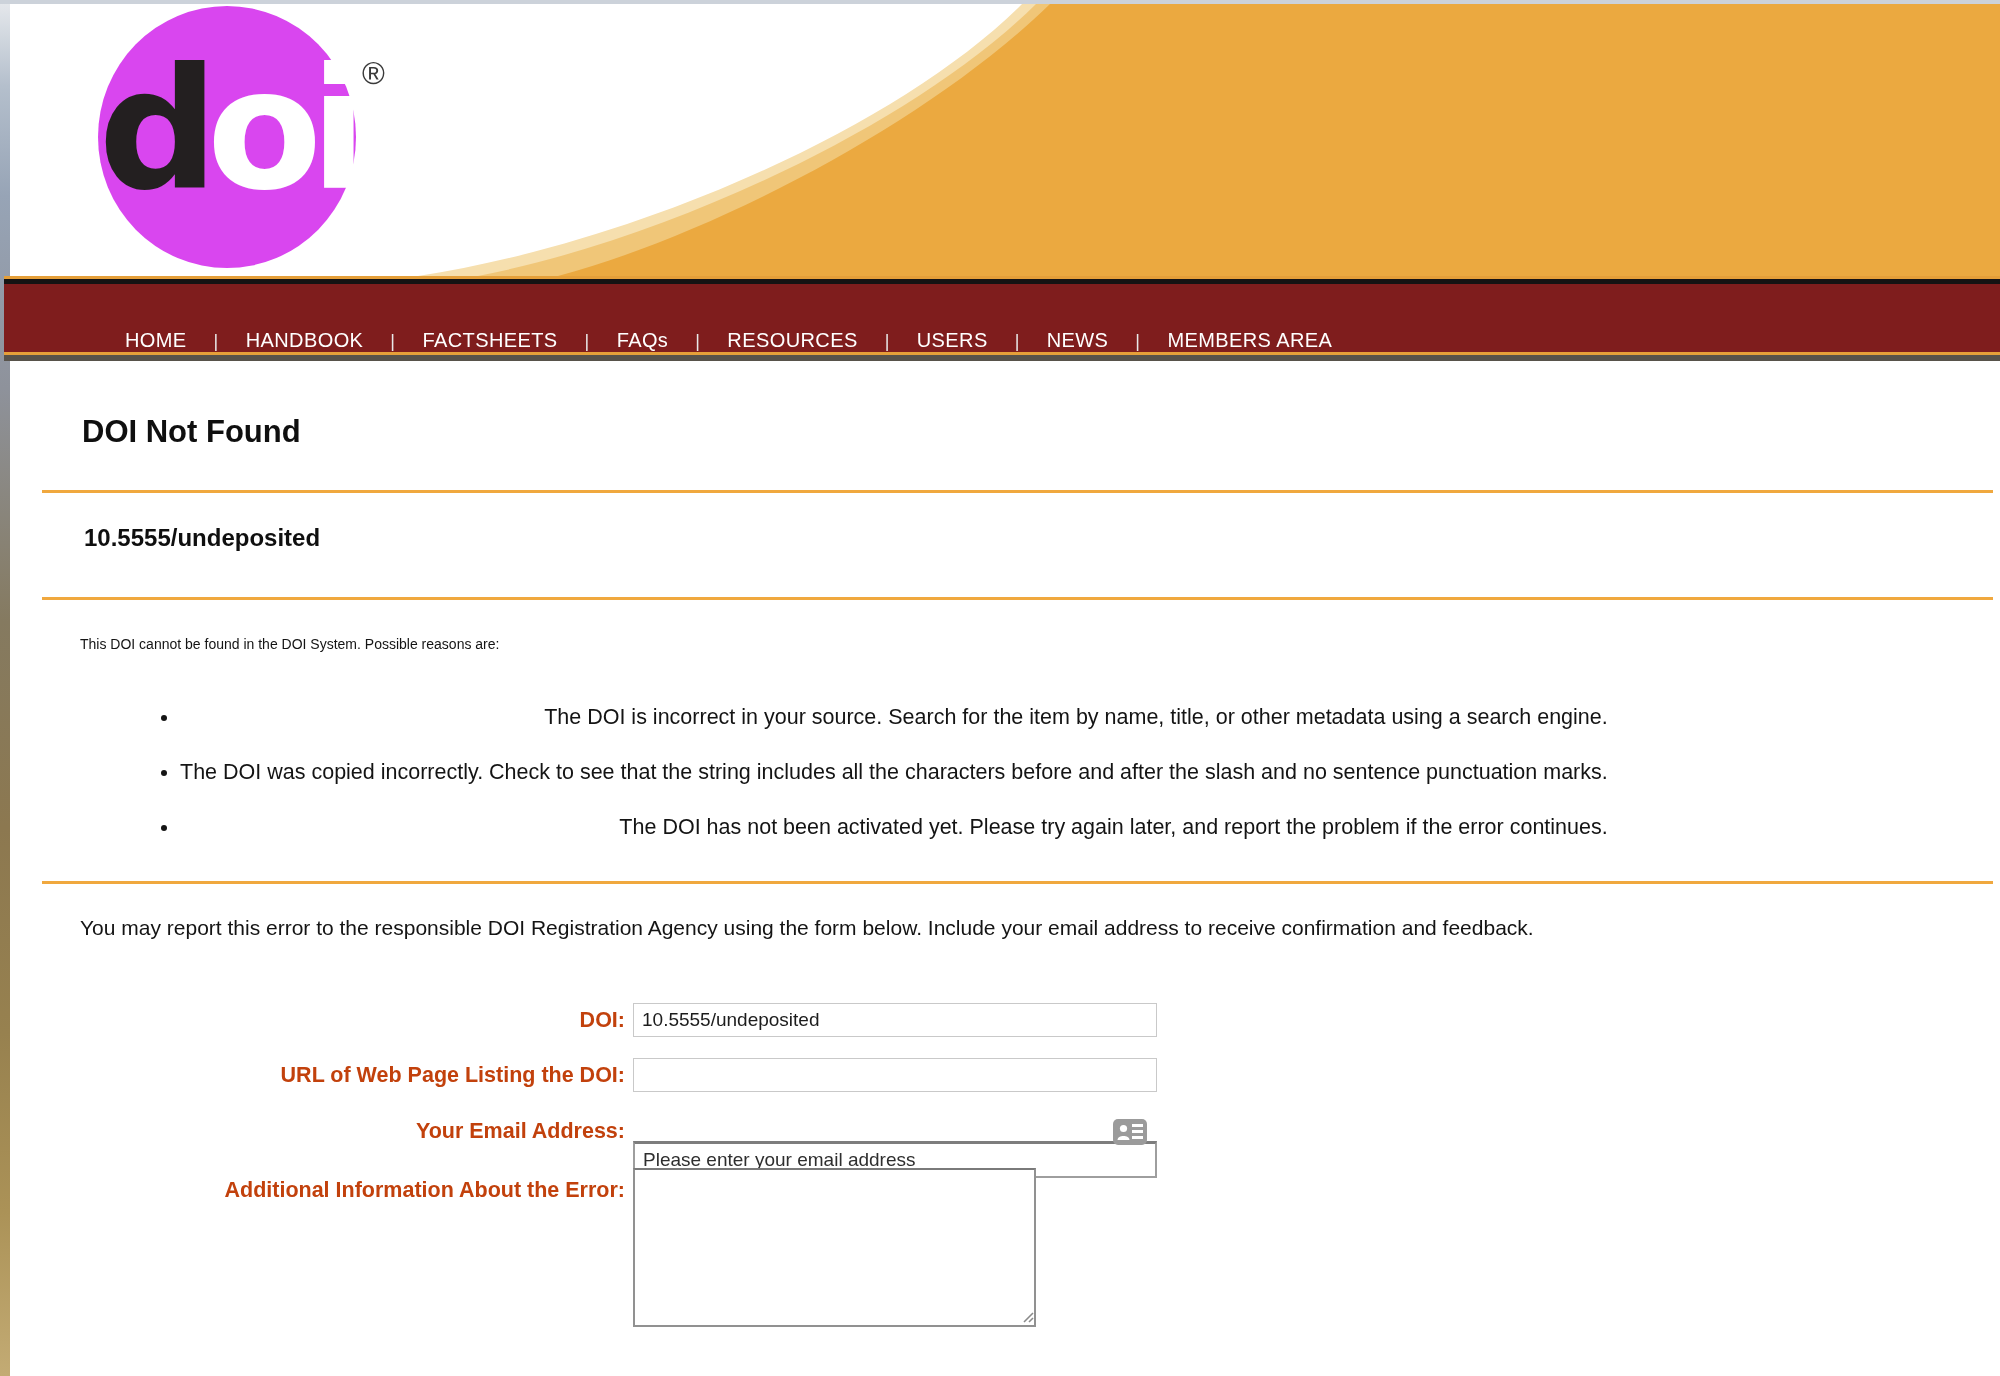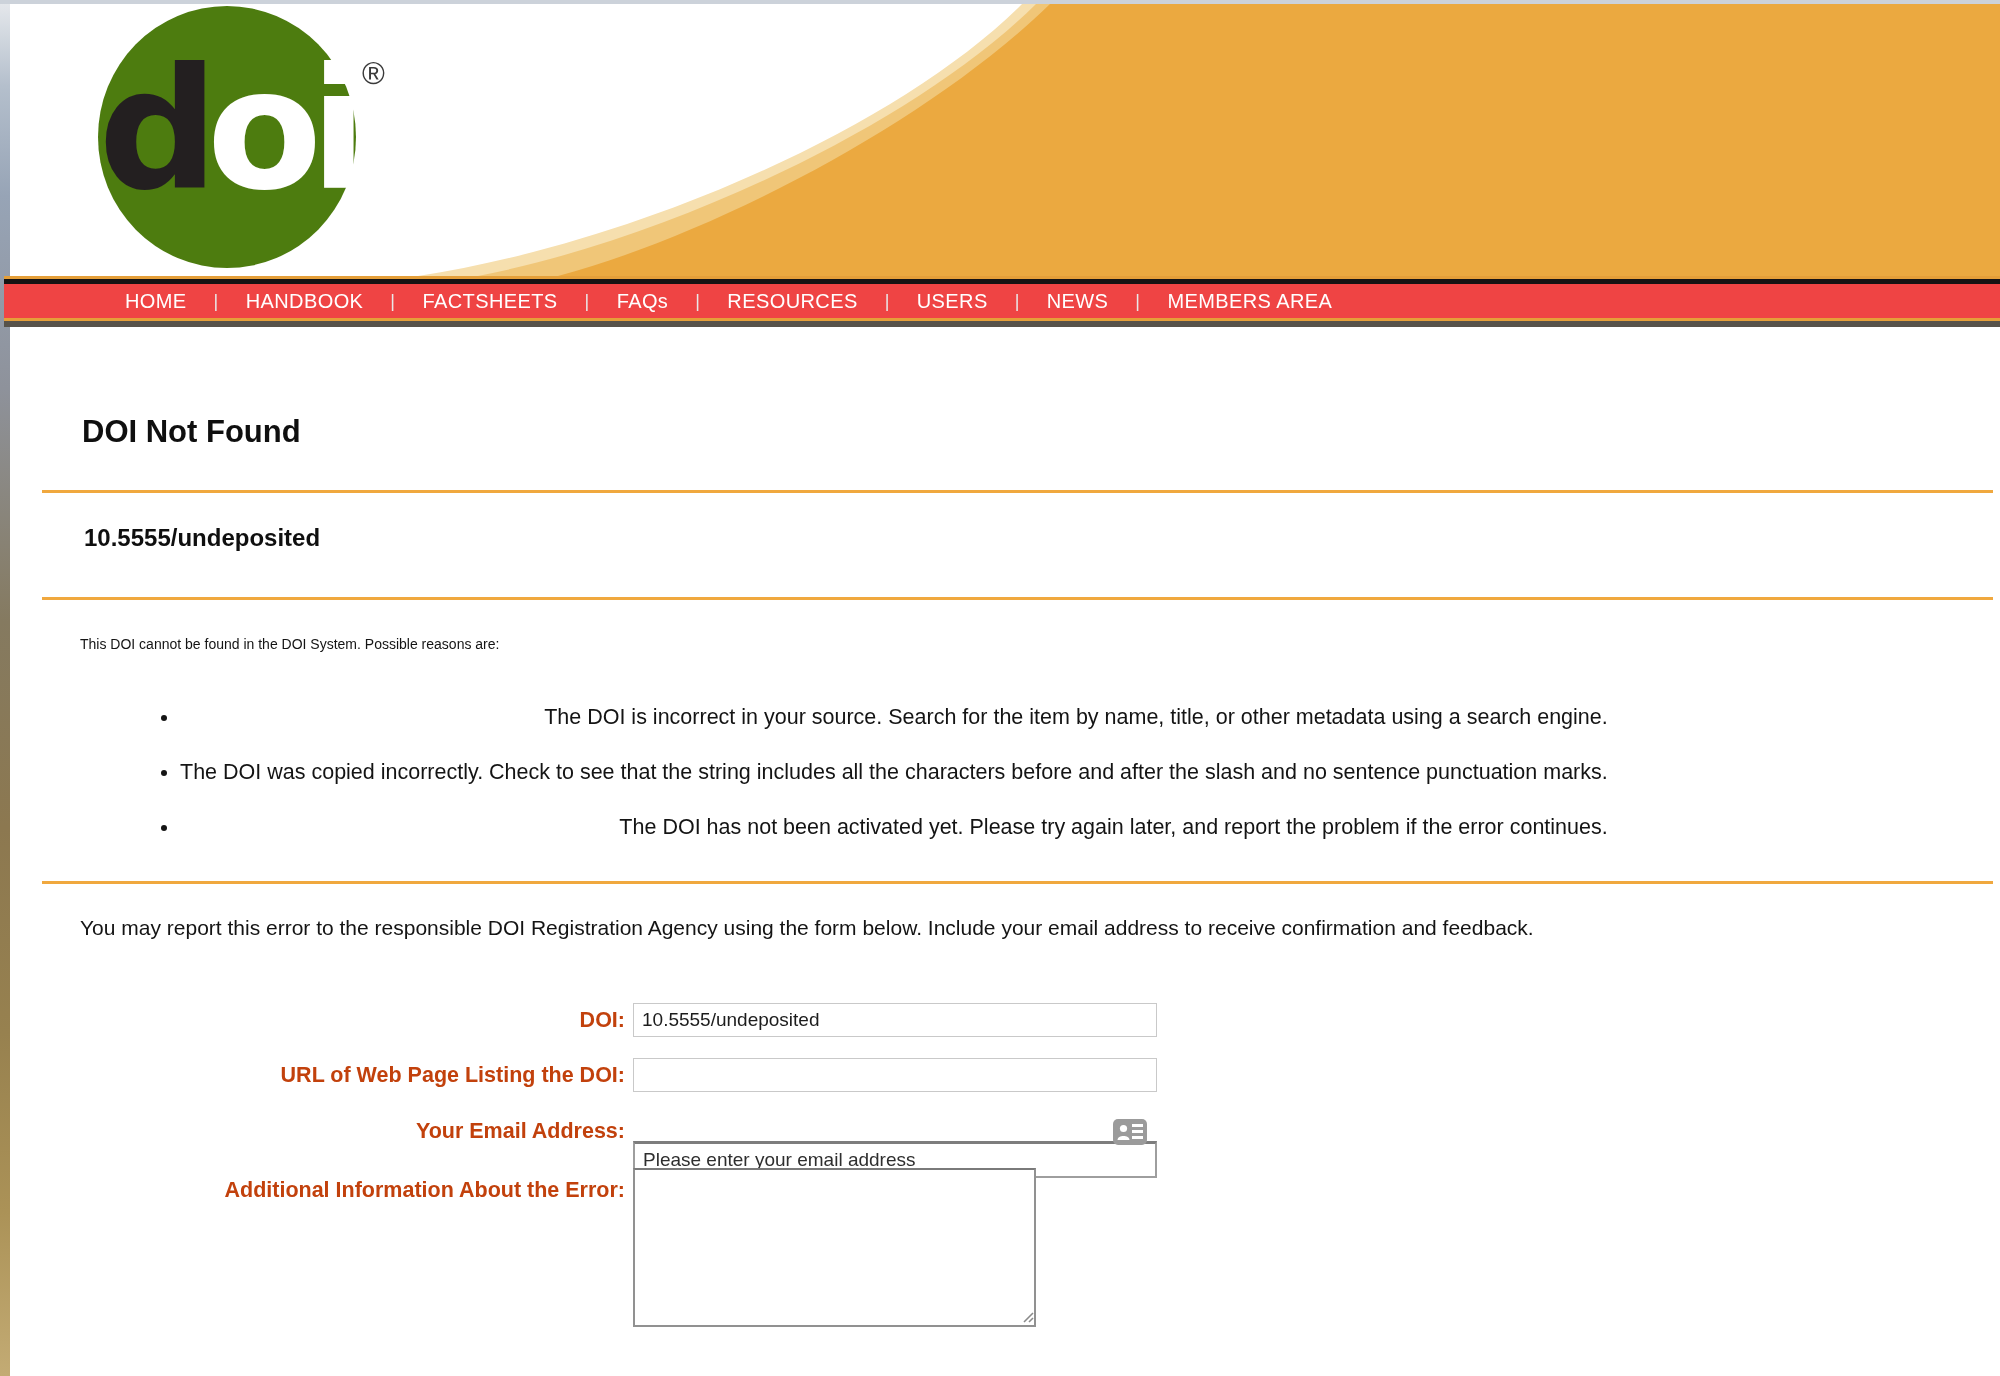--- a/index.html
+++ b/index.html
@@ -29,21 +29,21 @@
   }
   .logo-d{color:#231f20;}
   .logo-oi{color:#ffffff;}
   .reg-mark{position:absolute;left:352px;top:52px;font-size:31px;color:#3a3a3a;}
 
   
   .nav-wrap{position:absolute;top:276px;left:4px;right:0;}
   .nav-line-orange-top{height:3px;background:#e59f39;}
   .nav-line-dark{height:5px;background:#161313;}
   .nav-bar{
-    height:34px;background:#ef4444;display:flex;align-items:center;
+    height:68px;background:#7f1d1d;display:flex;align-items:flex-end;
     padding-left:116px;color:#ffffff;font-size:20px;letter-spacing:.4px;white-space:nowrap;
   }
   .nav-item{padding:0 5px;cursor:pointer;}
   .nav-sep{padding:0 22px;color:#e9e9e9;font-size:18px;}
   .nav-line-orange-bottom{height:3px;background:#e59f39;}
   .nav-line-olive{height:6px;background:#57524a;}
 
   
   .h1{position:absolute;left:82px;top:414px;font-size:31px;font-weight:bold;color:#0f0f0f;}
   .hrule{position:absolute;left:42px;width:1951px;height:3px;background:#f0a83e;}
@@ -84,21 +84,21 @@
 <div class="top-edge"></div>
 <div class="left-strip"></div>
 <div class="left-strip-hairline"></div>
 
 <div class="header">
   <svg class="swoosh" viewBox="0 0 1990 272" preserveAspectRatio="none">
     <path d="M 1012 0 C 890 122 630 238 408 272 L 1990 272 L 1990 0 Z" fill="#f6dfae"></path>
     <path d="M 1026 0 C 905 120 662 234 468 272 L 1990 272 L 1990 0 Z" fill="#f0c678"></path>
     <path d="M 1040 0 C 920 117 705 230 548 272 L 1990 272 L 1990 0 Z" fill="#eba940"></path>
   </svg>
-  <div class="logo" style="background:#4d7c0f;">
+  <div class="logo" style="background:#d946ef;">
     <div class="logo-text"><span class="logo-d">d</span><span class="logo-oi">oi</span></div>
   </div>
   <span class="reg-mark">®</span>
 </div>
 
 <div class="nav-wrap">
   <div class="nav-line-orange-top"></div>
   <div class="nav-line-dark"></div>
   <div class="nav-bar">
     <span class="nav-item">HOME</span>

